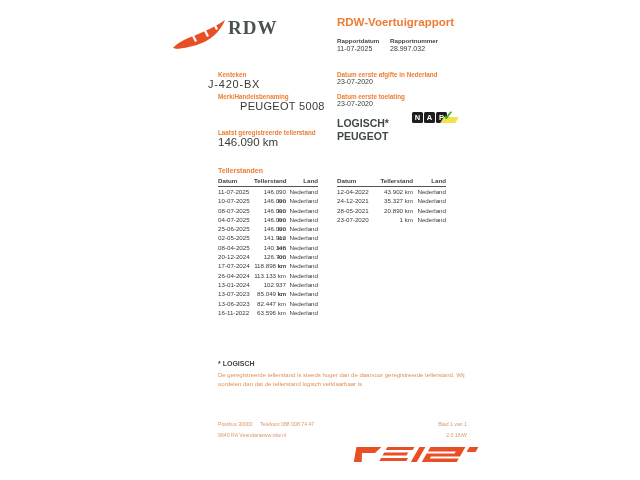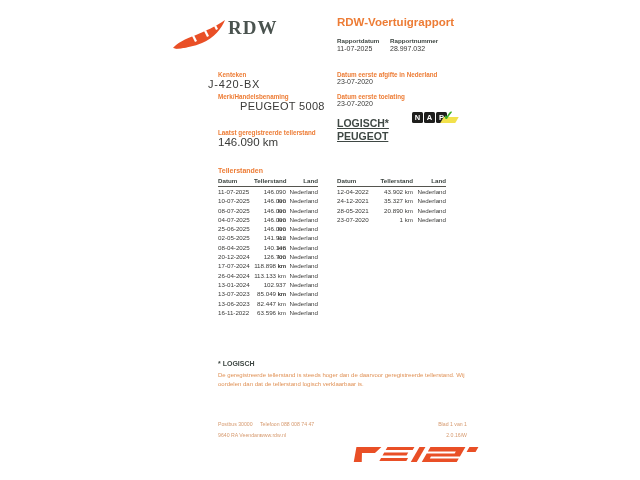--- a/index.html
+++ b/index.html
@@ -26,21 +26,21 @@
   .kenteken-label{left:218px;top:71px;}
   .kenteken-value{left:208px;top:78px;font-size:11px;letter-spacing:.8px;color:#3a3a38;}
   .merk-label{left:218px;top:93px;}
   .merk-value{left:218px;top:100px;font-size:11px;letter-spacing:.3px;color:#3a3a38;margin-left:22px;}
   .afgifte-label{left:337px;top:71px;}
   .afgifte-value{left:337px;top:78px;font-size:7px;}
   .toelating-label{left:337px;top:93px;}
   .toelating-value{left:337px;top:100px;font-size:7px;}
   .teller-label{left:218px;top:129px;}
   .teller-value{left:218px;top:136px;font-size:11.5px;color:#3a3a38;}
-  .oordeel{left:337px;top:117px;font-size:10.5px;line-height:13px;font-weight:bold;color:#3f4844;text-decoration:underline;}
+  .oordeel{left:337px;top:117px;font-size:10.5px;line-height:13px;font-weight:bold;color:#3f4844;}
 
   
   .nap{left:412px;top:112px;width:46px;height:16px;}
   .nap-sq{display:inline-block;width:11px;height:11px;margin-right:1px;background:#1e1e1c;
           color:#fff;font-size:7.5px;font-weight:bold;text-align:center;line-height:11px;
           border-radius:1.5px;vertical-align:top;}
   .nap-check-bg{position:absolute;left:30px;top:5px;width:15px;height:6px;background:#f2e14c;
           transform:skewX(-30deg);}
   .nap-check{position:absolute;left:31px;top:-4px;color:#3fae2a;font-size:13px;font-weight:bold;}
 

